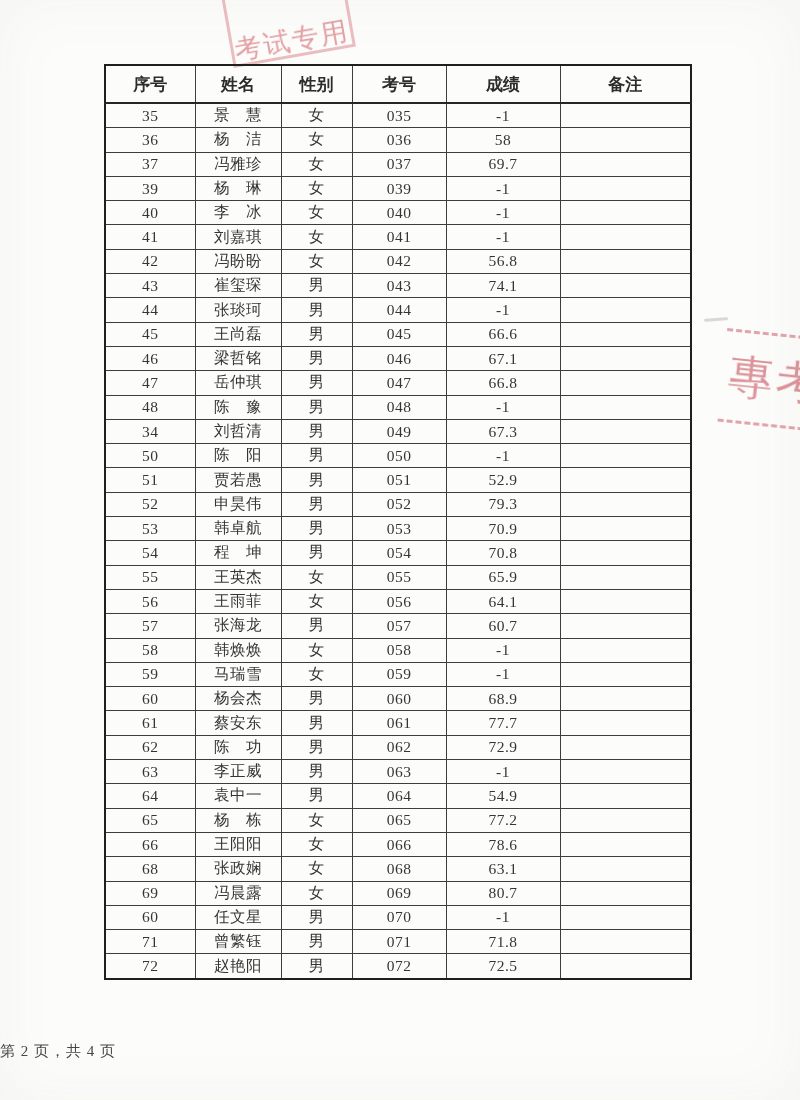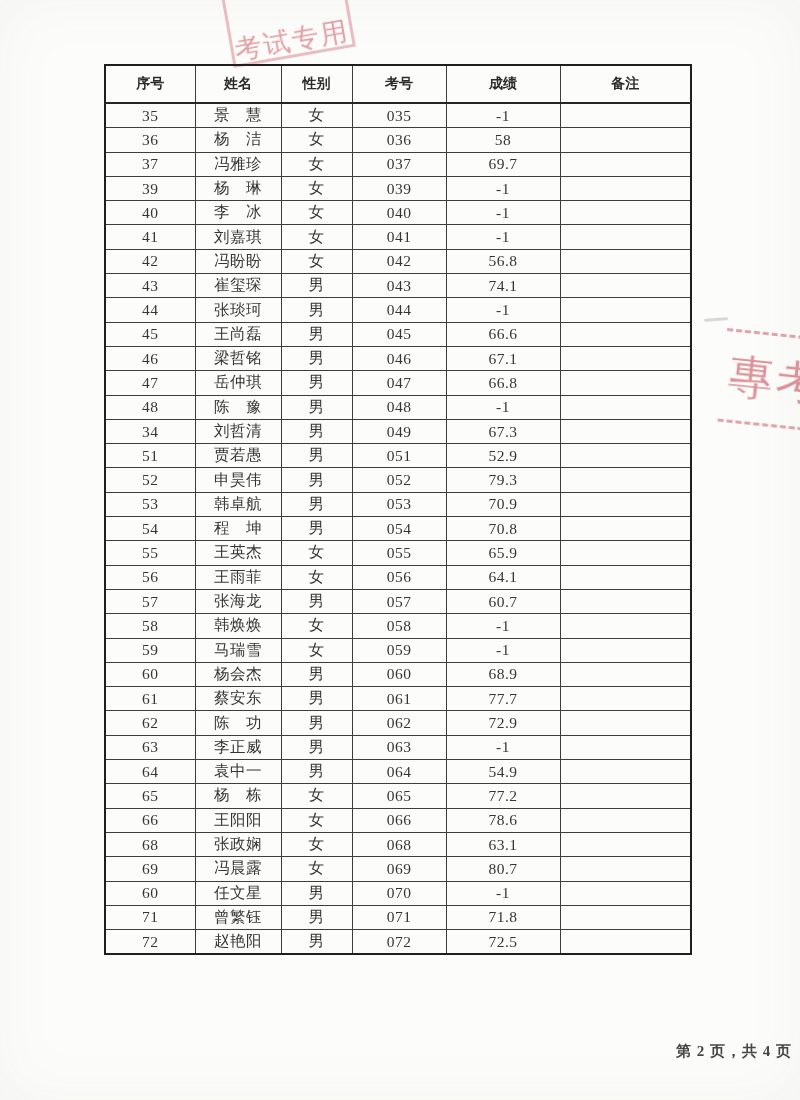--- a/index.html
+++ b/index.html
@@ -27,41 +27,40 @@
     border:1px solid #3d3d3d;
     text-align:center;
     vertical-align:middle;
     padding:0;
     color:#353535;
     white-space:nowrap;
     overflow:hidden;
   }
   table.score th{
     height:36px;
-    font-size:14px;
+    font-size:17px;
     font-weight:600;
     border-bottom:2px solid #262626;
     color:#2c2c2c;
   }
   table.score td{
     height:23.3px;
     font-size:15.5px;
     font-weight:400;
     letter-spacing:0.5px;
   }
 
   
   .footer{
     position:absolute;
     top:1042px;left:0;right:8px;
-    text-align:right;
+    text-align:left;
     font-size:15px;
     letter-spacing:1px;
     color:#474747;
-    font-weight:bold;
   }
 
   
   .stamp{
     position:absolute;
     pointer-events:none;
     filter:blur(0.4px);
   }
   .stamp-top{
     left:224px;top:-44px;
@@ -236,20 +235,28 @@
         </tr>
         <tr>
           <td>34</td>
           <td>刘哲清</td>
           <td>男</td>
           <td>049</td>
           <td>67.3</td>
           <td></td>
         </tr>
         <tr>
+          <td>50</td>
+          <td>陈　阳</td>
+          <td>男</td>
+          <td>050</td>
+          <td>-1</td>
+          <td></td>
+        </tr>
+        <tr>
           <td>51</td>
           <td>贾若愚</td>
           <td>男</td>
           <td>051</td>
           <td>52.9</td>
           <td></td>
         </tr>
         <tr>
           <td>52</td>
           <td>申昊伟</td>

